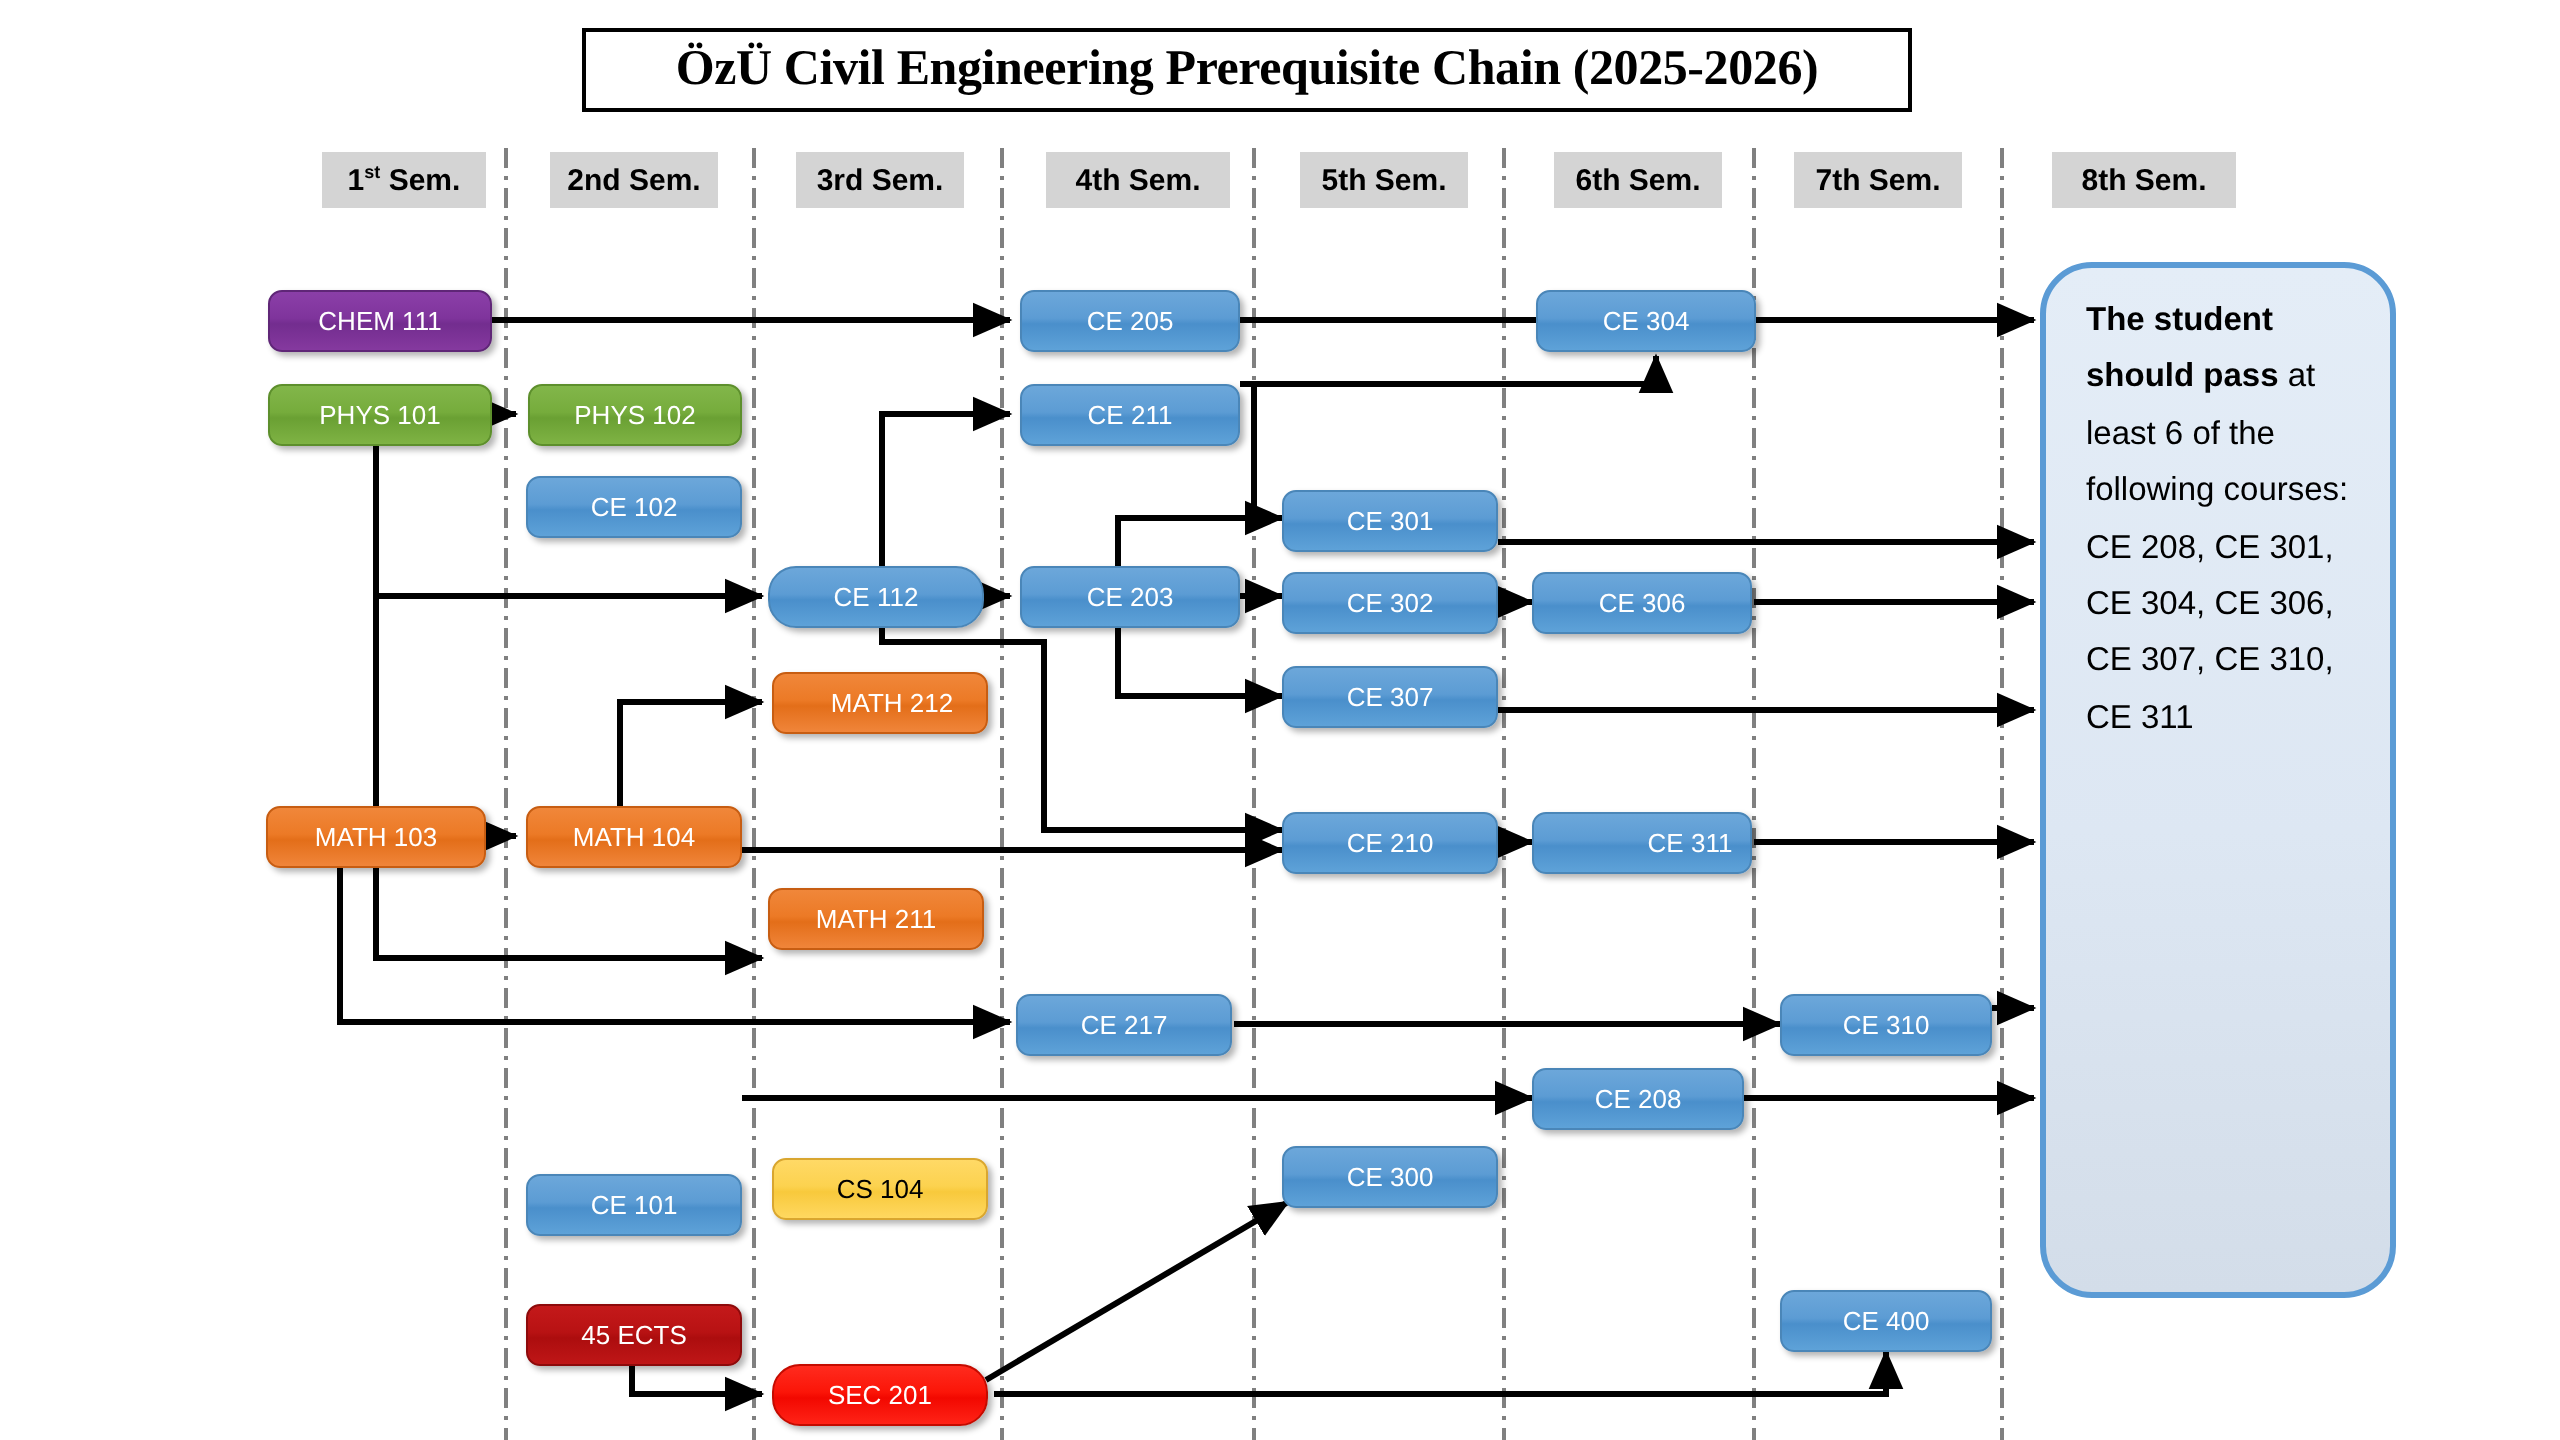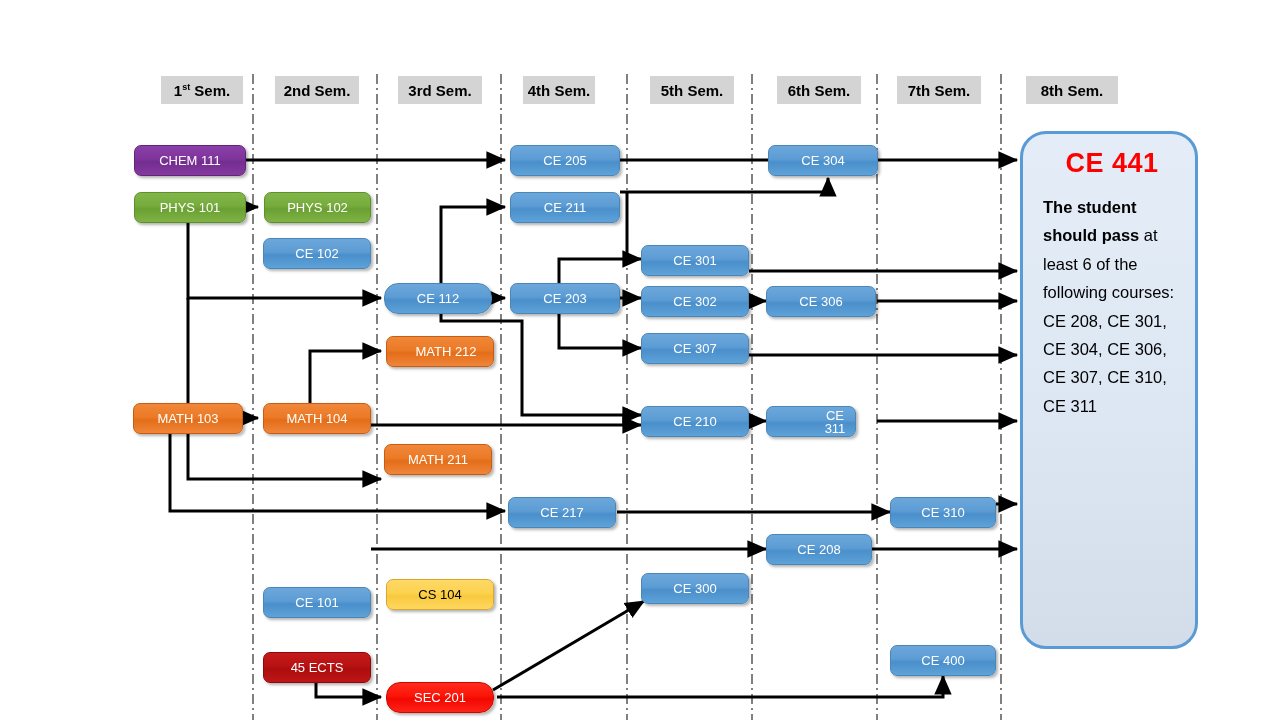--- a/index.html
+++ b/index.html
@@ -193,27 +193,30 @@
       <path d="M749,271 L1017,271" marker-end="url(#ah)"></path>
       <path d="M877,301 L1017,301" marker-end="url(#ah)"></path>
       <path d="M749,355 L1017,355" marker-end="url(#ah)"></path>
       <path d="M877,421 L1017,421" marker-end="url(#ah)"></path>
       <path d="M996,504 L1017,504" marker-end="url(#ah)"></path>
       <path d="M872,549 L1017,549" marker-end="url(#ah)"></path>
       <path d="M620,160 L775,160"></path>
     </g>
   </svg>
 
+  <div class="title-box">
+    <span class="t">ÖzÜ Civil Engineering Prerequisite Chain (2025-2026)</span>
+  </div>
 
   <div class="sem" style="left:161px;top:76px;width:82px;">
     <span>1<sup>st</sup>&nbsp;Sem.</span>
   </div>
   <div class="sem" style="left:275px;top:76px;width:84px;">2nd Sem.</div>
   <div class="sem" style="left:398px;top:76px;width:84px;">3rd Sem.</div>
-  <div class="sem" style="left:523px;top:76px;width:72px;">4th Sem.</div>
+  <div class="sem" style="left:523px;top:76px;width:92px;">4th Sem.</div>
   <div class="sem" style="left:650px;top:76px;width:84px;">5th Sem.</div>
   <div class="sem" style="left:777px;top:76px;width:84px;">6th Sem.</div>
   <div class="sem" style="left:897px;top:76px;width:84px;">7th Sem.</div>
   <div class="sem" style="left:1026px;top:76px;width:92px;">8th Sem.</div>
 
   <div class="box purple" style="left:134px;top:145px;width:112px;">CHEM 111</div>
   <div class="box green" style="left:134px;top:192px;width:112px;">PHYS 101</div>
   <div class="box orange" style="left:133px;top:403px;width:110px;">MATH 103</div>
 
   <div class="box green" style="left:264px;top:192px;width:107px;">PHYS 102</div>
@@ -234,26 +237,25 @@
   <div class="box blue" style="left:508px;top:497px;width:108px;">CE 217</div>
 
   <div class="box blue" style="left:641px;top:245px;width:108px;">CE 301</div>
   <div class="box blue" style="left:641px;top:286px;width:108px;">CE 302</div>
   <div class="box blue" style="left:641px;top:333px;width:108px;">CE 307</div>
   <div class="box blue" style="left:641px;top:406px;width:108px;">CE 210</div>
   <div class="box blue" style="left:641px;top:573px;width:108px;">CE 300</div>
 
   <div class="box blue" style="left:768px;top:145px;width:110px;">CE 304</div>
   <div class="box blue" style="left:766px;top:286px;width:110px;">CE 306</div>
-  <div class="box blue" style="left:766px;top:406px;width:90px;padding-left:48px;">CE 311</div>
+  <div class="box blue" style="left:766px;top:406px;width:110px;padding-left:48px;">CE 311</div>
   <div class="box blue" style="left:766px;top:534px;width:106px;">CE 208</div>
 
   <div class="box blue" style="left:890px;top:497px;width:106px;">CE 310</div>
   <div class="box blue" style="left:890px;top:645px;width:106px;">CE 400</div>
 
   <div class="panel">
-    <div class="panel-title">CE 441</div>
     <div class="panel-body">
       <span class="b">The student should pass</span><span> at least 6 of the following courses: CE 208, CE 301, CE 304, CE 306, CE 307, CE 310, CE 311</span>
     </div>
   </div>
 
 </div>
 
 </body></html>

